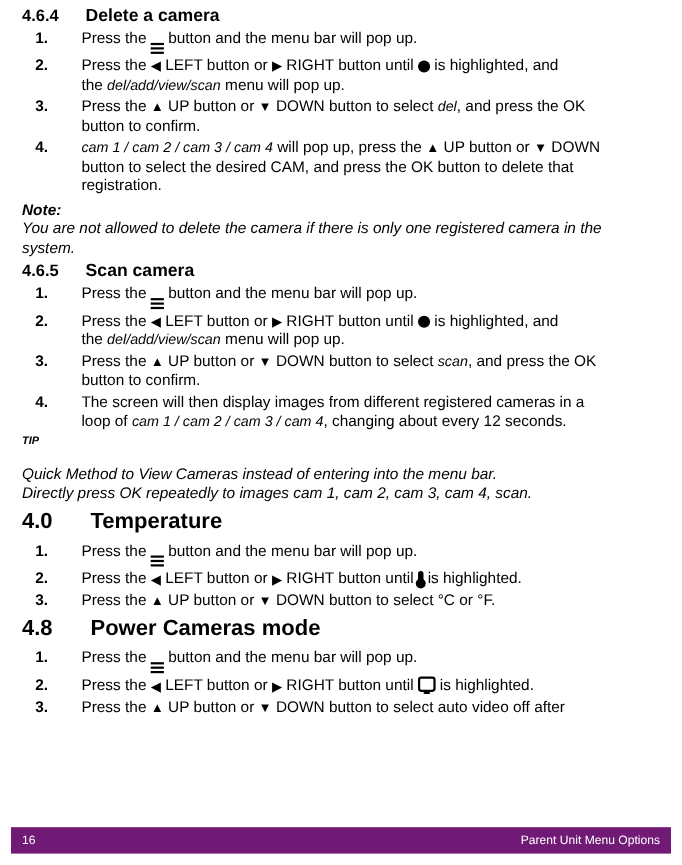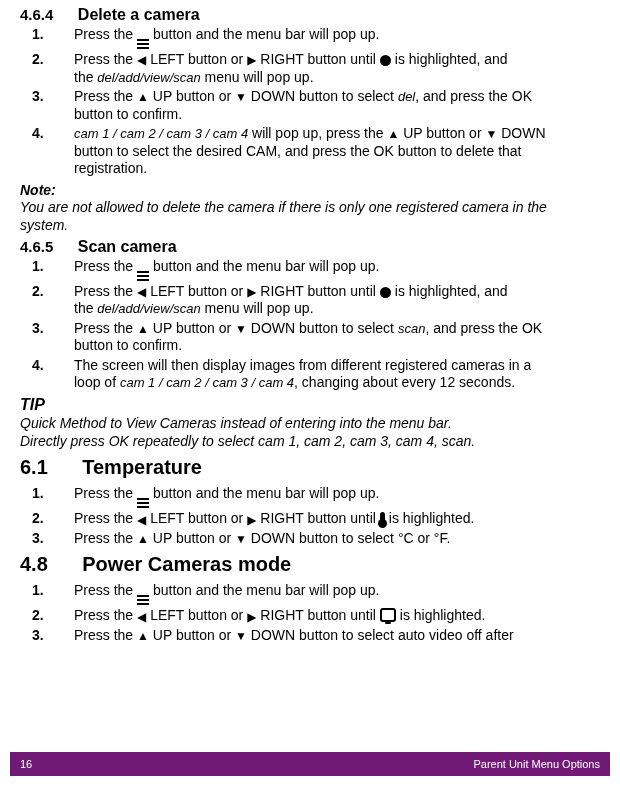--- a/index.html
+++ b/index.html
@@ -86,23 +86,23 @@
   }
   .note-body {
     font-style: italic;
     font-size: 14px;
     line-height: 1.3;
     margin: 0 0 4px 0;
   }
   .tip-title {
     font-weight: bold;
     font-style: italic;
-    font-size: 16px;
+    font-size: 10px;
     margin-top: 4px;
-    margin-bottom: 0;
+    margin-bottom: 14px;
   }
   .tip-body {
     font-style: italic;
     font-size: 14px;
     line-height: 1.3;
     margin: 0 0 4px 0;
   }
   .menu-italic {
     font-style: italic;
     font-size: 13px;
@@ -263,25 +263,25 @@
       <span class="txt">
         <span>The screen will then display images from different registered cameras in a</span><br>
         <span>loop of </span><span class="menu-italic">cam 1 / cam 2 / cam 3 / cam 4</span><span>, changing about every 12 seconds.</span>
       </span>
     </li>
   </ol>
 
   <div class="tip-title">TIP</div>
   <div class="tip-body">
     <span>Quick Method to View Cameras instead of entering into the menu bar.</span><br>
-    <span>Directly press OK repeatedly to select </span><span>cam 1, cam 2, cam 3, cam 4, scan.</span><span></span>
+    <span>Directly press OK repeatedly to images </span><span>cam 1, cam 2, cam 3, cam 4, scan.</span><span></span>
   </div>
 
   <div class="section-header-major">
-    <h2 class="section-number">6.1</h2>
+    <h2 class="section-number">4.0</h2>
     <h2 class="section-title">Temperature</h2>
   </div>
 
   <ol class="steps">
     <li>
       <span class="num">1.</span>
       <span class="txt">
         <span>Press the </span><span class="icon-menu">
             <span></span>
             <span></span>

